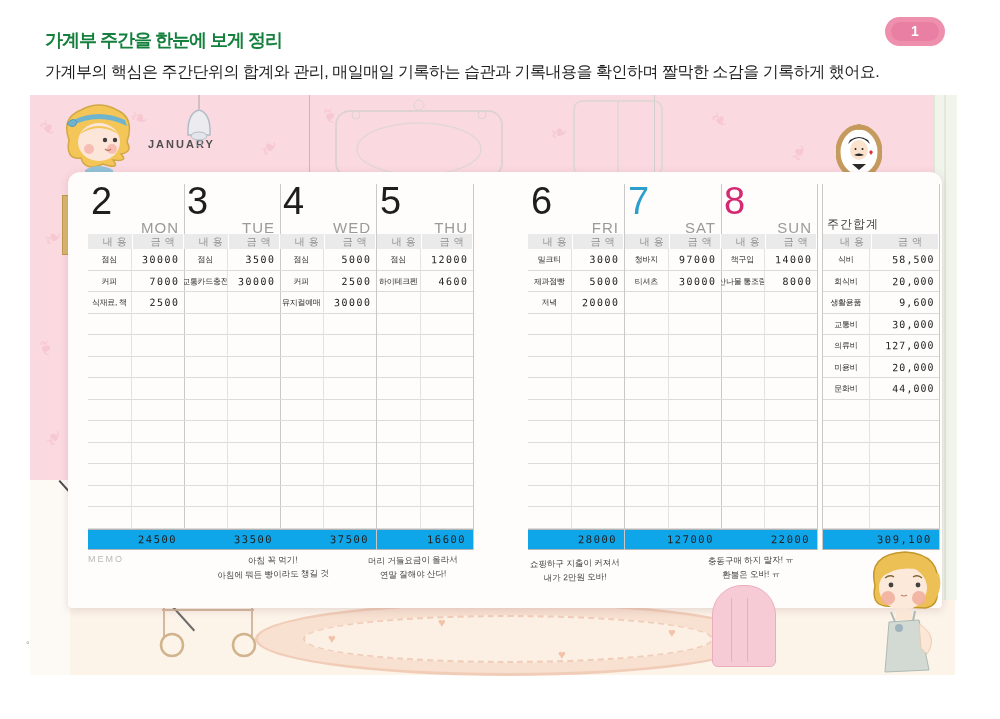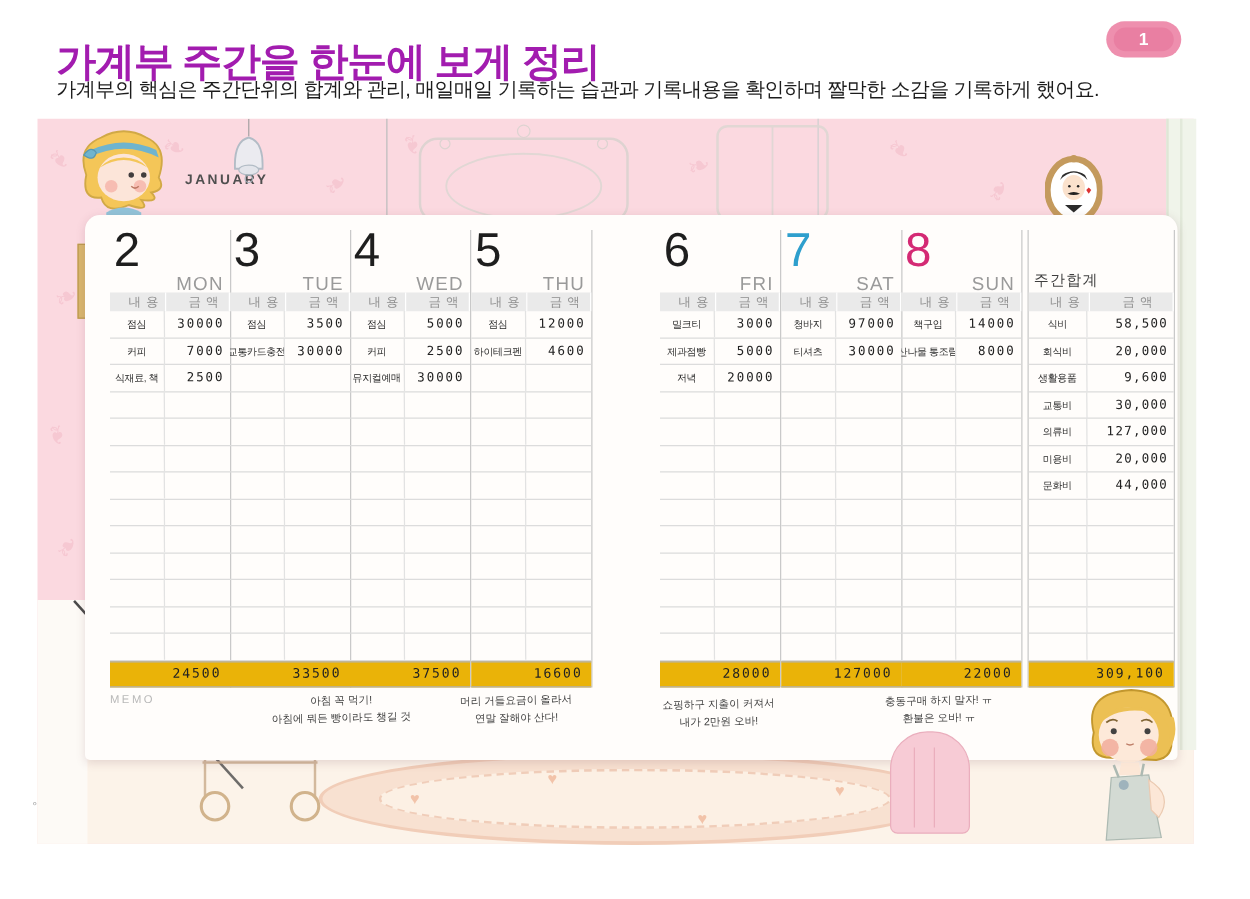--- a/index.html
+++ b/index.html
@@ -1,20 +1,20 @@
 <!DOCTYPE html>
 <html><head>
 <meta charset="utf-8">
 <style>
   html,body{margin:0;padding:0;background:#fff;}
   .canvas{position:relative;width:1000px;height:719px;background:#fff;overflow:hidden;
           font-family:"Liberation Sans",sans-serif;}
 
   
-  .title{position:absolute;left:45px;top:28px;font-size:32px;font-weight:bold;color:#a21caf;letter-spacing:-1px;}
+  .title{position:absolute;left:45px;top:28px;font-size:18px;font-weight:bold;color:#15803d;letter-spacing:-1px;}
   .subtitle{position:absolute;left:45px;top:62px;font-size:16px;color:#1c1c1c;letter-spacing:-0.5px;width:930px;}
 
   
   .scene{position:absolute;left:30px;top:95px;width:925px;height:580px;background:#fbd9e0;}
   .leaf{position:absolute;color:#f4bfcb;opacity:.65;font-size:22px;pointer-events:none;}
   .floor{position:absolute;left:0;top:503px;width:925px;height:77px;background:#fcf3e9;}
   .wainscot{position:absolute;left:0;top:385px;width:40px;height:195px;background:#fdfaf6;}
   .diag{position:absolute;background:#4a4a4a;height:1.5px;transform-origin:left top;}
   .trim{position:absolute;left:32px;top:100px;width:5px;height:58px;background:#d9b66e;border:1px solid #bd9a50;}
   .curtain{position:absolute;left:903px;top:0;width:22px;height:505px;background:#f0f4ea;border-left:2px solid #dfe6d6;}
@@ -48,21 +48,21 @@
   .chead .cell{background:#eaeaea;color:#8f8f8f;font-size:10px;letter-spacing:4px;
                display:flex;align-items:center;justify-content:center;border-right:1px solid #fff;padding-left:14px;}
   .cell.item{width:43px;} .cell.amt{width:53px;}
   .rows{position:absolute;left:0;top:65px;width:100%;}
   .row{display:flex;height:21.5px;border-bottom:1px solid #dcdcdc;box-sizing:border-box;}
   .row .item{border-right:1px solid #e2e2e2;display:flex;align-items:center;justify-content:center;
              font-size:8px;color:#2a2a2a;overflow:hidden;white-space:nowrap;letter-spacing:-0.3px;}
   .row .amt{display:flex;align-items:center;justify-content:flex-end;padding-right:5px;box-sizing:border-box;
             font-family:"DejaVu Sans Mono",monospace;font-size:10px;letter-spacing:1.5px;color:#222;}
   .hw{transform:rotate(-0.6deg);}
-  .trow{position:absolute;left:0;top:344.5px;width:100%;height:21px;background:#eab308;
+  .trow{position:absolute;left:0;top:344.5px;width:100%;height:21px;background:#0ea5e9;
         border-top:1px solid #b3b3b3;border-bottom:1px solid #b3b3b3;box-sizing:border-box;}
   .tval{position:absolute;right:7px;top:3px;font-family:"DejaVu Sans Mono",monospace;
         font-size:10.5px;letter-spacing:1.5px;color:#222;}
 
   .weekly{position:absolute;left:754px;top:12px;width:118px;height:366px;
           border-left:1px solid #c9c9c9;border-right:1px solid #c9c9c9;box-sizing:border-box;}
   .weekly .wtitle{position:absolute;left:4px;top:32px;font-size:12px;color:#3f3f3f;letter-spacing:1px;}
   .weekly .cell.item{width:46px;} .weekly .cell.amt{width:70px;}
   .weekly .row .amt{font-size:10px;letter-spacing:1px;}
 

